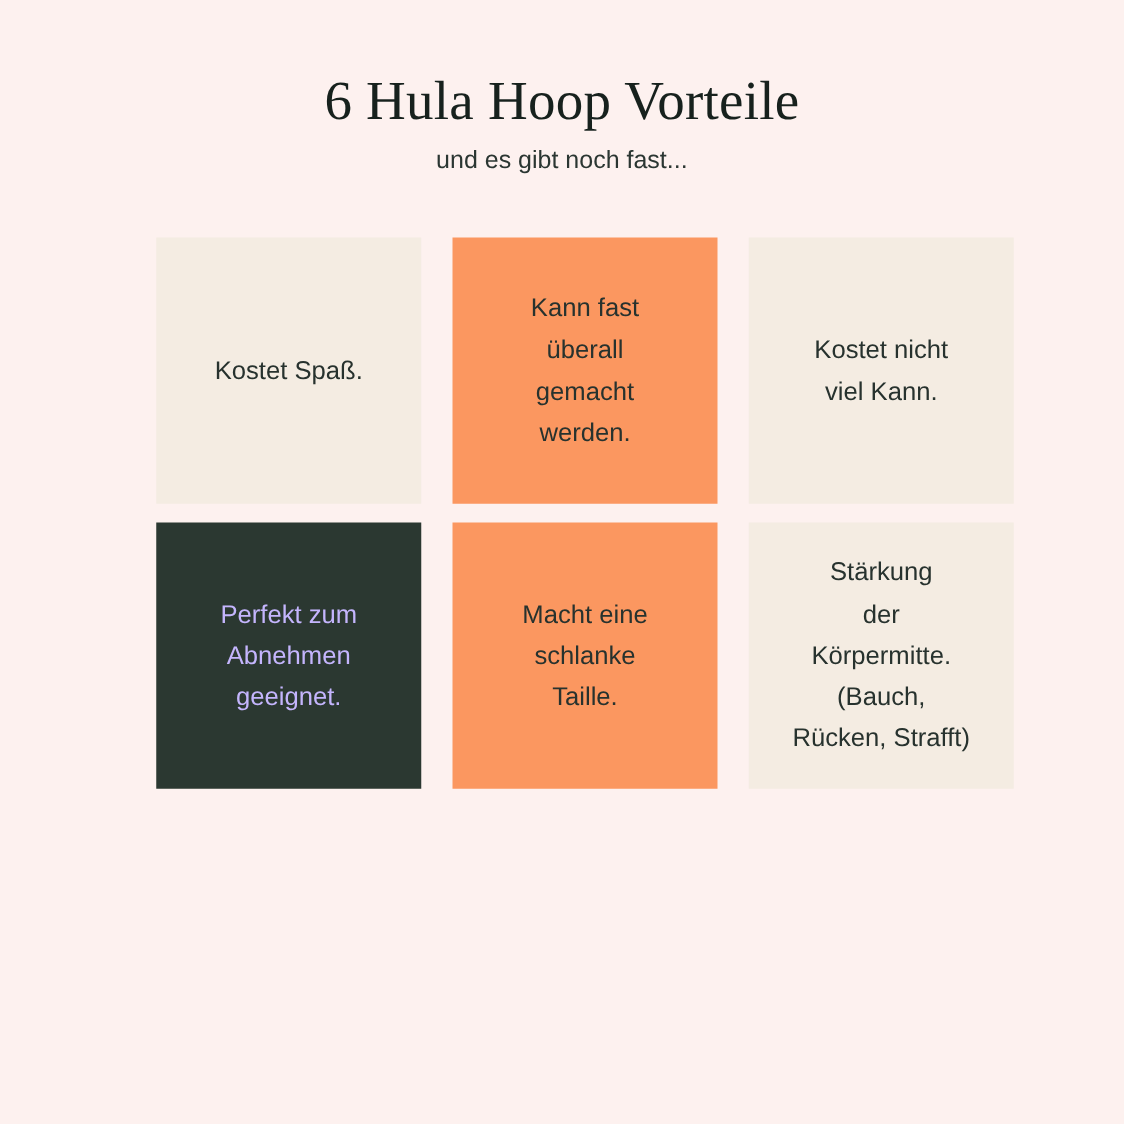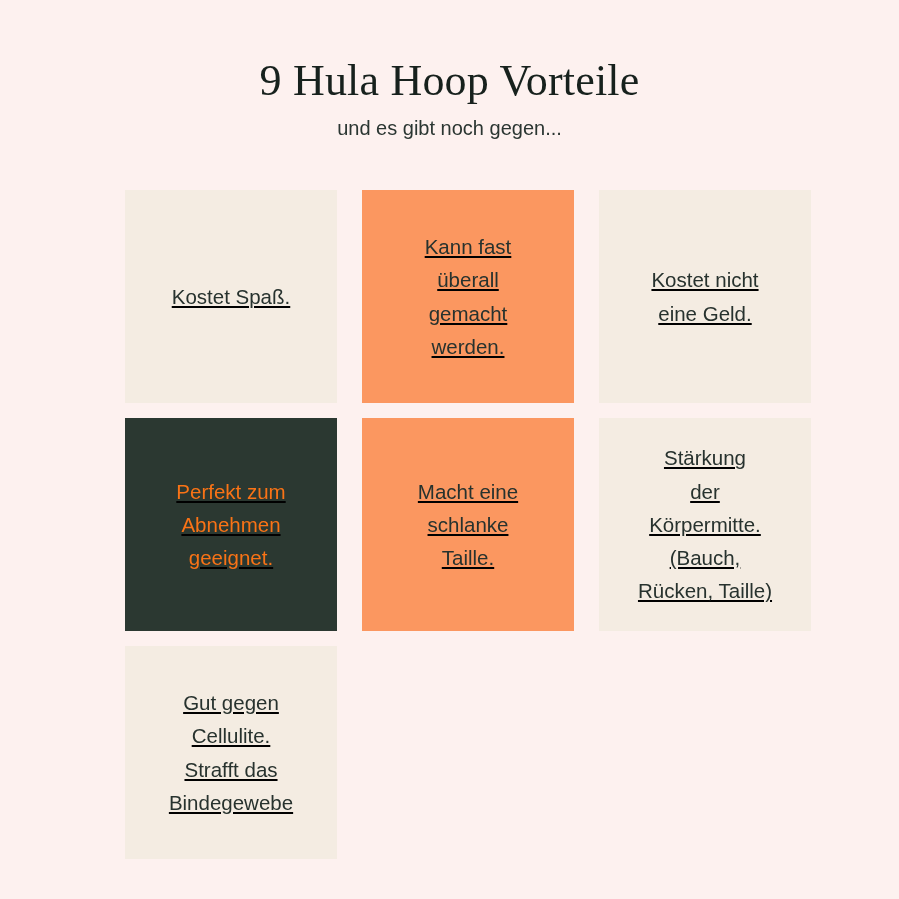--- a/index.html
+++ b/index.html
@@ -50,21 +50,20 @@
     column-gap: 25px;
     row-gap: 15px;
   }
   .cell {
     display: flex;
     align-items: center;
     justify-content: center;
     text-align: center;
     padding: 8px 14px;
     box-sizing: border-box;
-    text-decoration: underline;
   }
   .cell-text {
     font-size: 20.5px;
     line-height: 1.62;
     font-weight: 400;
     white-space: pre-line;
   }
   .cell.cream {
     background: #f4ece2;
   }
@@ -74,65 +73,59 @@
   .cell.orange {
     background: #fb9760;
   }
   .cell.orange .cell-text {
     color: #27322e;
   }
   .cell.dark {
     background: #2b3831;
   }
   .cell.dark .cell-text {
-    color: #f97316;
+    color: #c4b5fd;
   }
 </style>
 </head>
 <body>
 
 <div class="poster">
 
   <div class="header">
-    <h1 class="title">9 Hula Hoop Vorteile</h1>
-    <p class="subtitle">und es gibt noch gegen...</p>
+    <h1 class="title">6 Hula Hoop Vorteile</h1>
+    <p class="subtitle">und es gibt noch fast...</p>
   </div>
 
   <div class="grid">
     <div class="cell cream">
       <span class="cell-text">Kostet Spaß.</span>
     </div>
     <div class="cell orange">
       <span class="cell-text">Kann fast
 überall
 gemacht
 werden.</span>
     </div>
     <div class="cell cream">
       <span class="cell-text">Kostet nicht
-eine Geld.</span>
+viel Kann.</span>
     </div>
     <div class="cell dark">
       <span class="cell-text">Perfekt zum
 Abnehmen
 geeignet.</span>
     </div>
     <div class="cell orange">
       <span class="cell-text">Macht eine
 schlanke
 Taille.</span>
     </div>
     <div class="cell cream">
       <span class="cell-text">Stärkung
 der
 Körpermitte.
 (Bauch,
-Rücken, Taille)</span>
-    </div>
-    <div class="cell cream">
-      <span class="cell-text">Gut gegen
-Cellulite.
-Strafft das
-Bindegewebe</span>
+Rücken, Strafft)</span>
     </div>
   </div>
 
 </div>
 
 </body></html>

